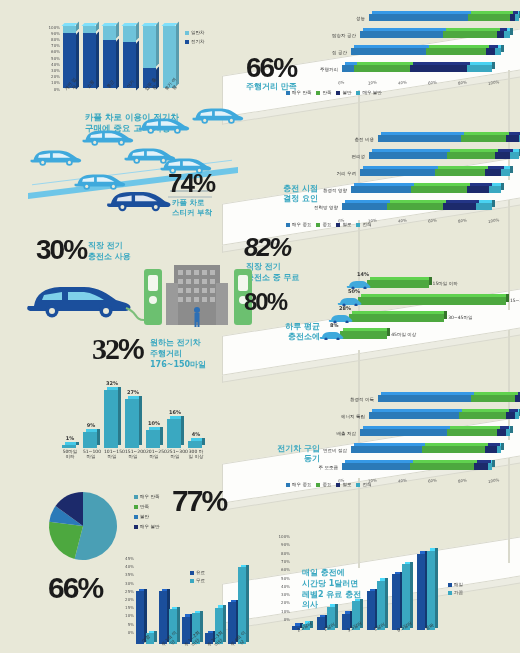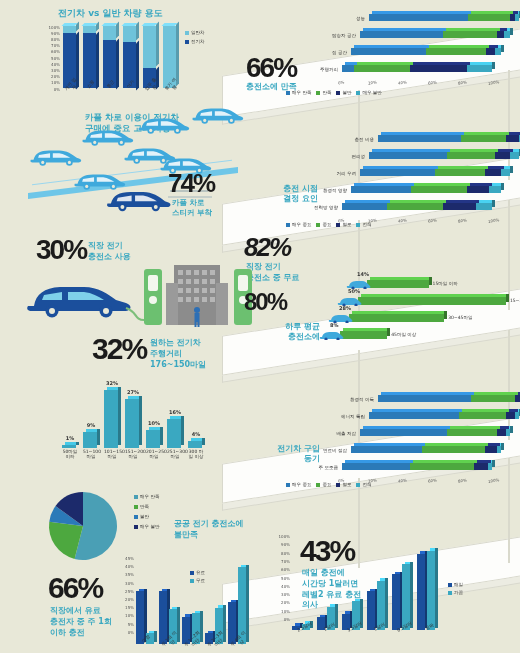--- a/index.html
+++ b/index.html
@@ -75,23 +75,20 @@
   </div>
   <div class="post" style="left:358px; top:90px;  height:100px;"></div>
   <div class="post" style="left:508px; top:70px;  height:110px;"></div>
   <div class="post" style="left:358px; top:220px; height:100px;"></div>
   <div class="post" style="left:508px; top:200px; height:110px;"></div>
   <div class="post" style="left:358px; top:350px; height:96px;"></div>
   <div class="post" style="left:508px; top:330px; height:110px;"></div>
   <div class="post" style="left:358px; top:478px; height:90px;"></div>
   <div class="post" style="left:508px; top:458px; height:105px;"></div>
 
-  <div style="position:absolute; left:58px; top:8px; width:150px;">
-    <div class="chart-title">전기차 vs 일반 차량 용도</div>
-  </div>
 
   <div style="position:absolute; left:44px; top:26px; width:160px; height:78px;">
 
     <div id="usageTicks" style="position:absolute; left:0; top:0; width:16px; height:62px;">
         <div class="tick" style="position:absolute; right:0; top:-1.5px;">100%</div>
         <div class="tick" style="position:absolute; right:0; top:4.7px;">90%</div>
         <div class="tick" style="position:absolute; right:0; top:10.9px;">80%</div>
         <div class="tick" style="position:absolute; right:0; top:17.1px;">70%</div>
         <div class="tick" style="position:absolute; right:0; top:23.3px;">60%</div>
         <div class="tick" style="position:absolute; right:0; top:29.5px;">50%</div>
@@ -172,21 +169,21 @@
         <span>일반차</span>
       </div>
       <div class="lgi">
         <span class="sw" style="background:#1b4f9c;"></span>
         <span>전기차</span>
       </div>
     </div>
 
   <div style="position:absolute; left:246px; top:56px;">
     <span class="bignum" style="font-size:28px;">66</span><span class="bignum pc" style="font-size:28px;">%</span>
-    <div class="cap" style="font-size:8px; margin-top:1px;">충전소에 만족</div>
+    <div class="cap" style="font-size:8px; margin-top:1px;">주행거리 만족</div>
   </div>
   <div id="satChart" style="position:absolute; left:300px; top:14px; width:215px; height:72px;">
       <div style="position:absolute; left:69px; top:0px; width:150px; height:7px;">
         <div class="hseg" style="left:0px; width:99px; background:#2b7ab8;">
           <div style="position:absolute; top:-3px; left:3px; width:100%; height:3px; background:#3699e6;"></div>
         </div>
         <div class="hseg" style="left:99px; width:42px; background:#4da83f;">
           <div style="position:absolute; top:-3px; left:3px; width:100%; height:3px; background:#60d24f;"></div>
         </div>
         <div class="hseg" style="left:141px; width:4.5px; background:#1c2a6b;">
@@ -579,21 +576,21 @@
       <div class="lbl" style="position:absolute; left:91.2px; top:52px; white-space:nowrap;">45마일 이상</div>
       <div class="dlabel" style="position:absolute; left:30px; top:42px;">8%</div>
       <svg width="26" height="11" style="position:absolute; left:18px; top:49px;">
         <path d="M2 8 L4 8 C5 4 8 3 13 3 L17 3 C20 3 22 5 24 7 L25 8 C26 9 25 10 24 10 L3 10 C2 10 1.5 9 2 8 Z" fill="#3fa9dc"></path>
         <circle cx="8" cy="10" r="1.6" fill="#1b4f9c"></circle>
         <circle cx="20" cy="10" r="1.6" fill="#1b4f9c"></circle>
       </svg>
     </div>
 
   <div style="position:absolute; left:92px; top:336px;">
-    <span class="bignum" style="font-size:30px;">32</span><span class="bignum pc" style="font-size:30px;">%</span>
+    <span class="bignum" style="font-size:30px;font-family:Liberation Serif, serif;">32</span><span class="bignum pc" style="font-size:30px;">%</span>
   </div>
   <div class="cap" style="position:absolute; left:150px; top:338px; font-size:8px; white-space:pre-line;">원하는 전기차
 주행거리
 176~150마일</div>
   <div id="rangeBars" style="position:absolute; left:62px; top:378px; width:150px; height:70px;">
       <div style="position:absolute; left:0px; bottom:0; width:14px; height:3px; background:#3aa8c1;">
         <div style="position:absolute; top:-3px; left:3px; width:100%; height:3px; background:#46cae8;"></div>
         <div style="position:absolute; top:-3px; right:-3px; width:3px; height:100%; background:#2a798b;"></div>
       </div>
       <div class="dlabel" style="position:absolute; left:-1px; bottom:7px; width:18px; text-align:center;">1%</div>
@@ -763,29 +760,27 @@
       <div class="lgi">
         <span class="sw" style="background:#2b7ab8;"></span>
         <span>불만</span>
       </div>
       <div class="lgi">
         <span class="sw" style="background:#1c2a6b;"></span>
         <span>매우 불만</span>
       </div>
     </div>
 
-  <div class="cap" style="position:absolute; left:174px; top:519px; font-size:8px; white-space:pre-line;">공공 전기 충전소에
-불만족</div>
+  <div style="position:absolute; left:172px; top:488px;">
+    <span class="bignum" style="font-size:30px;">77</span><span class="bignum pc" style="font-size:30px;">%</span>
+  </div>
 
   <div style="position:absolute; left:48px; top:575px;">
     <span class="bignum" style="font-size:30px;">66</span><span class="bignum pc" style="font-size:30px;">%</span>
   </div>
-  <div class="cap" style="position:absolute; left:50px; top:606px; font-size:8px; white-space:pre-line;">직장에서 유료
-충전자 중 주 1회
-이하 충전</div>
 
   <div id="wfTicks" style="position:absolute; left:118px; top:556px; width:16px; height:88px;">
       <div class="tick" style="position:absolute; right:0; top:0px;">45%</div>
       <div class="tick" style="position:absolute; right:0; top:8.2px;">40%</div>
       <div class="tick" style="position:absolute; right:0; top:16.4px;">35%</div>
       <div class="tick" style="position:absolute; right:0; top:24.599999999999998px;">30%</div>
       <div class="tick" style="position:absolute; right:0; top:32.8px;">25%</div>
       <div class="tick" style="position:absolute; right:0; top:41px;">20%</div>
       <div class="tick" style="position:absolute; right:0; top:49.199999999999996px;">15%</div>
       <div class="tick" style="position:absolute; right:0; top:57.39999999999999px;">10%</div>
@@ -845,23 +840,20 @@
       <div class="lgi">
         <span class="sw" style="background:#1b4f9c;"></span>
         <span>유료</span>
       </div>
       <div class="lgi">
         <span class="sw" style="background:#3aa8c1;"></span>
         <span>무료</span>
       </div>
     </div>
 
-  <div style="position:absolute; left:300px; top:538px;">
-    <span class="bignum" style="font-size:30px;">43</span><span class="bignum pc" style="font-size:30px;">%</span>
-  </div>
   <div class="cap" style="position:absolute; left:302px; top:568px; font-size:8px; white-space:pre-line;">매일 충전에
 시간당 1달러면
 레벨2 유료 충전
 의사</div>
 
   <div id="prTicks" style="position:absolute; left:274px; top:534px; width:16px; height:96px;">
       <div class="tick" style="position:absolute; right:0; top:0px;">100%</div>
       <div class="tick" style="position:absolute; right:0; top:8.3px;">90%</div>
       <div class="tick" style="position:absolute; right:0; top:16.6px;">80%</div>
       <div class="tick" style="position:absolute; right:0; top:24.900000000000002px;">70%</div>

